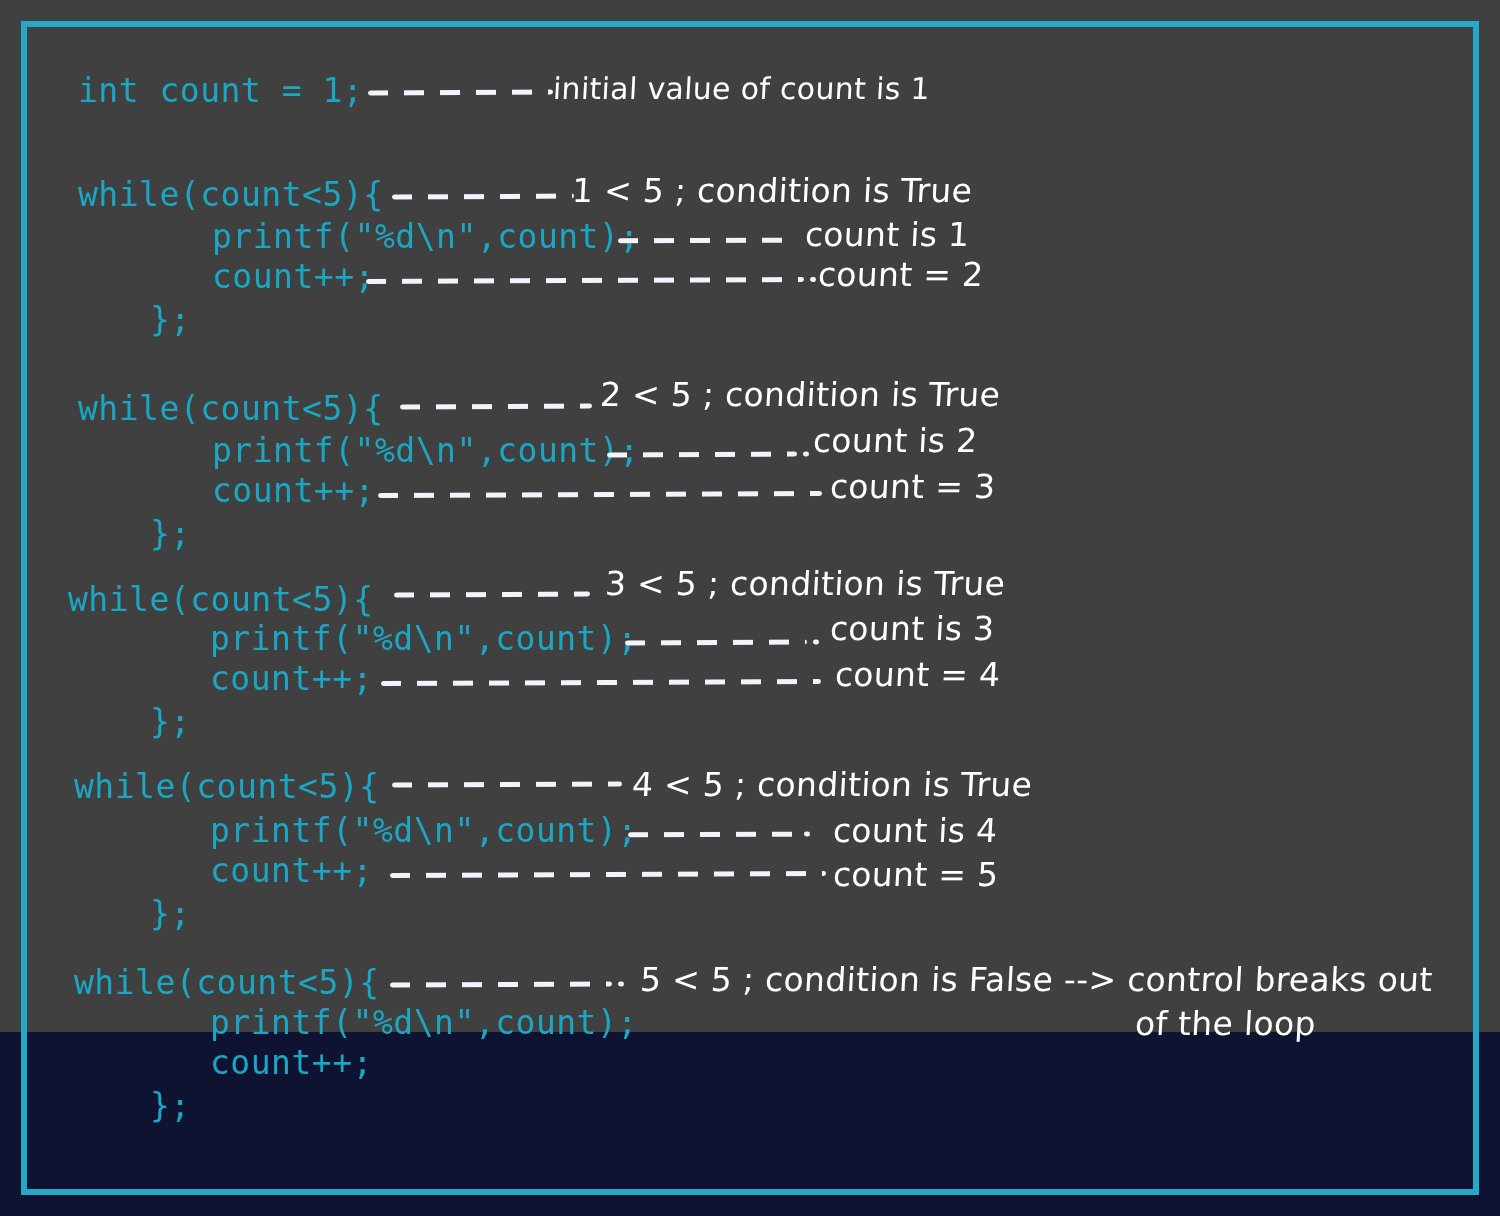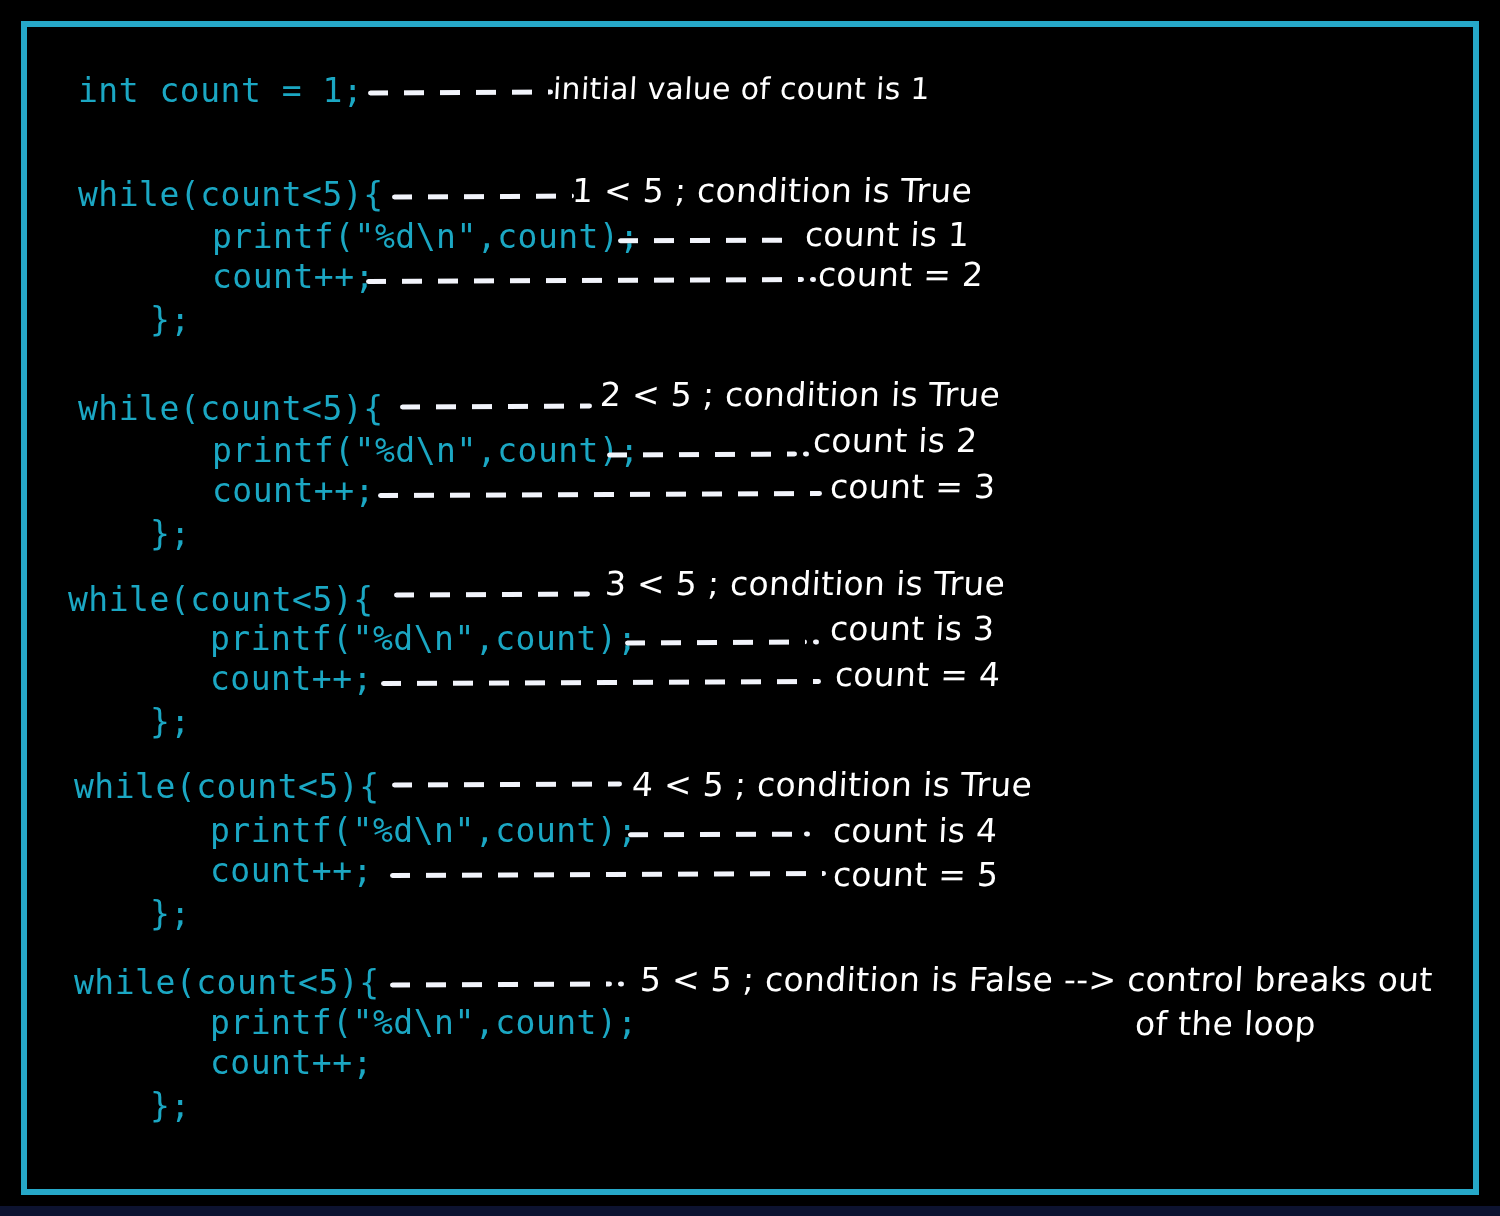--- a/index.html
+++ b/index.html
@@ -10,22 +10,22 @@
   body {
     width: 1500px;
     height: 1216px;
     overflow: hidden;
     font-family: "DejaVu Sans", sans-serif;
   }
 
   #slide {
     position: relative;
     width: 1500px;
-    height: 1206px;
-    background: #000000;
+    height: 1032px;
+    background: #404040;
     box-sizing: border-box;
   }
 
   #frame-border {
     position: absolute;
     left: 21px;
     top: 21px;
     width: 1458px;
     height: 1174px;
     border: 6px solid #26a8c8;

